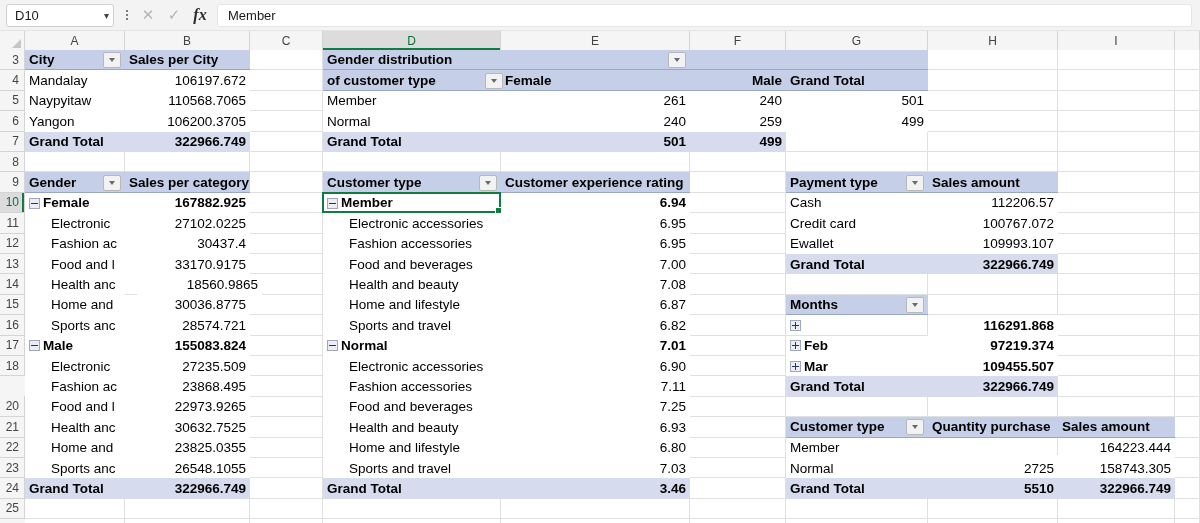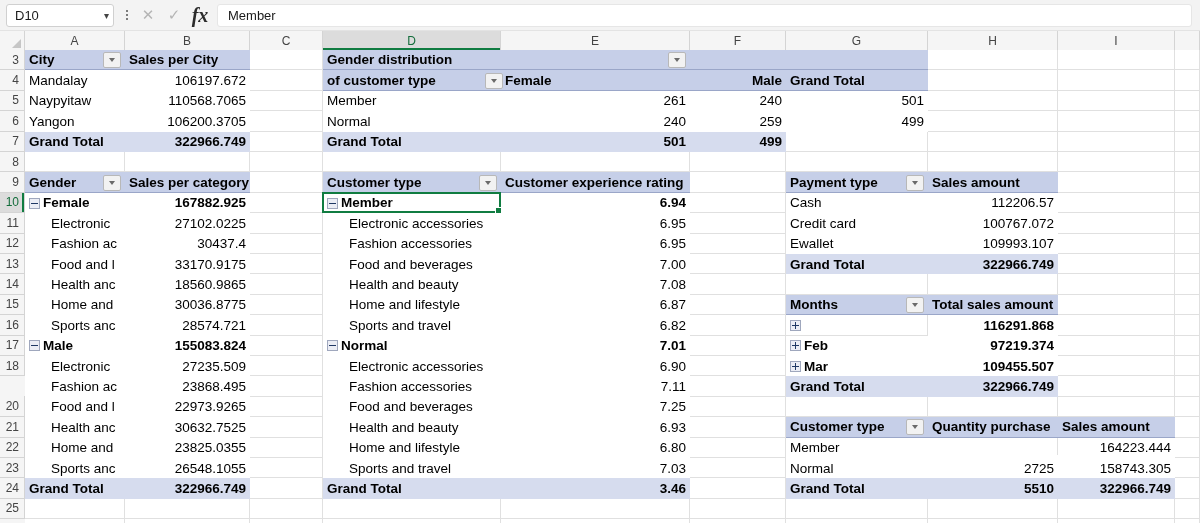--- a/index.html
+++ b/index.html
@@ -36,21 +36,21 @@
     width: 16px; margin-left: 5px;
     display: flex; flex-direction: column;
     align-items: center; justify-content: center; gap: 2px;
   }
   .kebab i { width: 2px; height: 2px; background: #555; border-radius: 50%; display: block; }
   .fb-btn {
     width: 26px; height: 26px;
     display: flex; align-items: center; justify-content: center;
     font-size: 15px; color: #b4b4b4;
   }
-  .fb-btn.fx { color: #2b2b2b; font-size: 20px; font-style: italic;
+  .fb-btn.fx { color: #2b2b2b; font-size: 16px; font-style: italic;
     font-family: "Liberation Serif", serif; font-weight: 700; }
   #formula-input {
     flex: 1; height: 23px; margin: 0 8px 0 4px;
     background: #ffffff; border: 1px solid #e6e6e6; border-radius: 3px;
     display: flex; align-items: center;
     padding-left: 10px;
     font-size: 13px; color: #1a1a1a;
   }
 
   
@@ -296,21 +296,21 @@
       <div class="pm" style="left: 4px; top: 147.5px;">
         <span class="hbar"></span>
       </div>
       <div class="cell white" style="left: 0px; width: 100px; top: 163.2px; height: 20.4px; padding-left: 26px;">Electronic</div>
       <div class="cell r white" style="left: 100px; width: 125px; top: 163.2px; height: 20.4px;">27102.0225</div>
       <div class="cell white" style="left: 0px; width: 100px; top: 183.6px; height: 20.4px; padding-left: 26px;">Fashion ac</div>
       <div class="cell r white" style="left: 100px; width: 125px; top: 183.6px; height: 20.4px;">30437.4</div>
       <div class="cell white" style="left: 0px; width: 100px; top: 204px; height: 20.4px; padding-left: 26px;">Food and l</div>
       <div class="cell r white" style="left: 100px; width: 125px; top: 204px; height: 20.4px;">33170.9175</div>
       <div class="cell white" style="left: 0px; width: 100px; top: 224.4px; height: 20.4px; padding-left: 26px;">Health anc</div>
-      <div class="cell r white" style="left: 100px; width: 125px; top: 224.4px; height: 20.4px;">18560.9865</div>
+      <div class="cell r white" style="left: 112px; width: 125px; top: 224.4px; height: 20.4px;">18560.9865</div>
       <div class="cell white" style="left: 0px; width: 100px; top: 244.8px; height: 20.4px; padding-left: 26px;">Home and</div>
       <div class="cell r white" style="left: 100px; width: 125px; top: 244.8px; height: 20.4px;">30036.8775</div>
       <div class="cell white" style="left: 0px; width: 100px; top: 265.2px; height: 20.4px; padding-left: 26px;">Sports anc</div>
       <div class="cell r white" style="left: 100px; width: 125px; top: 265.2px; height: 20.4px;">28574.721</div>
       <div class="cell b white ind1" style="left: 0px; width: 100px; top: 285.6px; height: 20.4px;">Male</div>
       <div class="cell r b white" style="left: 100px; width: 125px; top: 285.6px; height: 20.4px;">155083.824</div>
       <div class="pm" style="left: 4px; top: 290.3px;">
         <span class="hbar"></span>
       </div>
       <div class="cell white" style="left: 0px; width: 100px; top: 306px; height: 20.4px; padding-left: 26px;">Electronic</div>
@@ -371,21 +371,20 @@
       <div class="fbtn" style="left: 881px; top: 124.6px;"></div>
       <div class="cell white" style="left: 761px; width: 142px; top: 142.8px; height: 20.4px;">Cash</div>
       <div class="cell r white" style="left: 903px; width: 130px; top: 142.8px; height: 20.4px;">112206.57</div>
       <div class="cell white" style="left: 761px; width: 142px; top: 163.2px; height: 20.4px;">Credit card</div>
       <div class="cell r white" style="left: 903px; width: 130px; top: 163.2px; height: 20.4px;">100767.072</div>
       <div class="cell white" style="left: 761px; width: 142px; top: 183.6px; height: 20.4px;">Ewallet</div>
       <div class="cell r white" style="left: 903px; width: 130px; top: 183.6px; height: 20.4px;">109993.107</div>
       <div class="cell b band" style="left: 761px; width: 142px; top: 204px; height: 20.4px;">Grand Total</div>
       <div class="cell r b band" style="left: 903px; width: 130px; top: 204px; height: 20.4px;">322966.749</div>
       <div class="cell b hdr" style="left: 761px; width: 142px; top: 244.8px; height: 20.4px;">Months</div>
-      <div class="cell b hdr" style="left: 903px; width: 130px; top: 244.8px; height: 20.4px;">Total sales amount</div>
       <div class="fbtn" style="left: 881px; top: 247px;"></div>
       <div class="cell r b white" style="left: 903px; width: 130px; top: 265.2px; height: 20.4px;">116291.868</div>
       <div class="pm" style="left: 765px; top: 269.9px;">
         <span class="hbar"></span>
         <span class="vbar"></span>
       </div>
       <div class="cell b white ind1" style="left: 761px; width: 142px; top: 285.6px; height: 20.4px;">Feb</div>
       <div class="cell r b white" style="left: 903px; width: 130px; top: 285.6px; height: 20.4px;">97219.374</div>
       <div class="pm" style="left: 765px; top: 290.3px;">
         <span class="hbar"></span>

